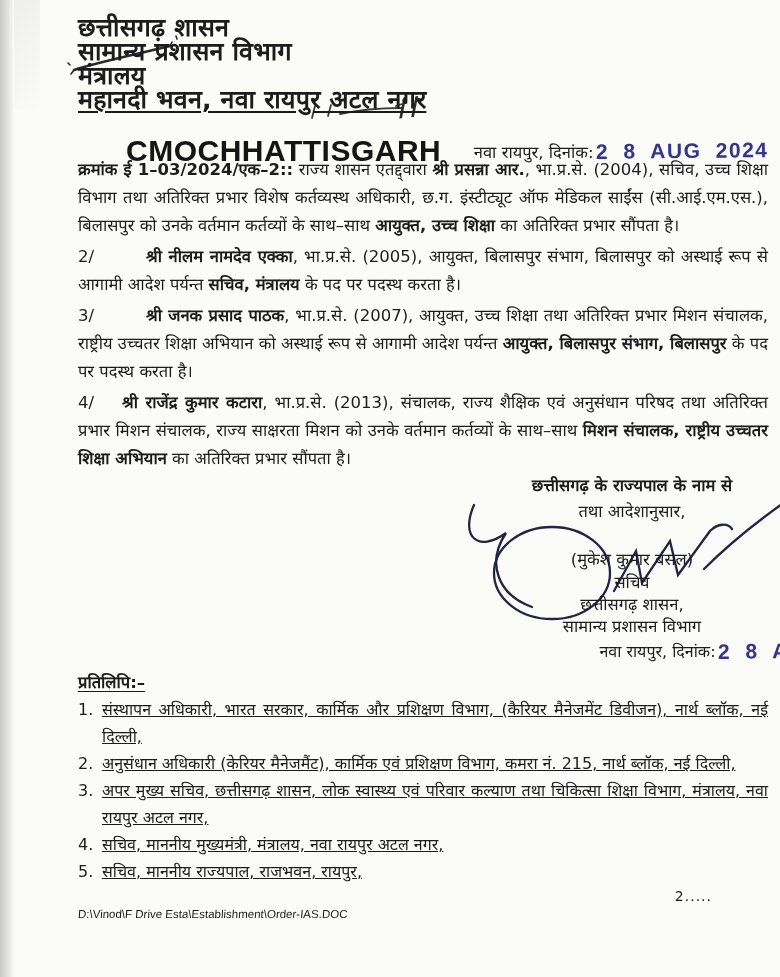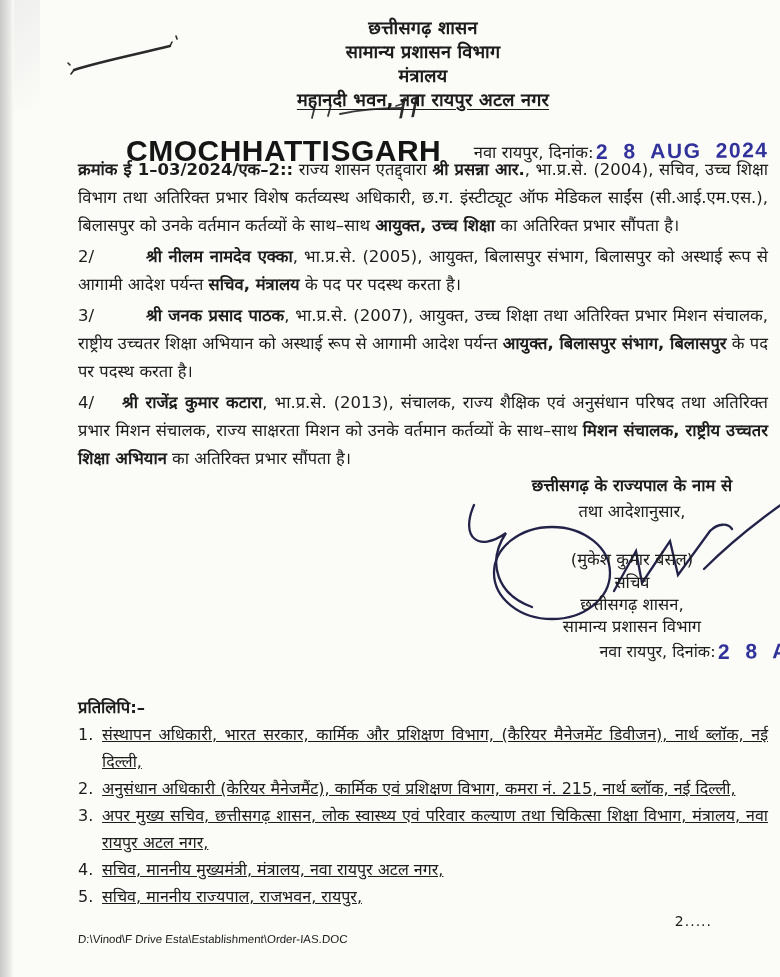--- a/index.html
+++ b/index.html
@@ -8,21 +8,21 @@
     background:#fbfbf8;color:#1c1c1c;
     font-family:"DejaVu Sans","Liberation Sans",sans-serif;
   }
   .scan-edge{position:absolute;left:0;top:0;width:14px;height:100%;
     background:linear-gradient(90deg,#c8c8c6,#e9e9e7 70%,#fbfbf8);}
   .corner-shadow{position:absolute;left:14px;top:0;width:26px;height:110px;
     background:linear-gradient(135deg,#efefed,rgba(255,255,255,0));}
   .doc{position:absolute;left:78px;top:16px;width:690px;}
 
   
-  .head{ text-align:center;font-weight:bold;font-size:18px;line-height:24px;letter-spacing:.2px;}
+  .head{ font-weight:bold;font-size:25px;line-height:24px;letter-spacing:.2px;}
   .head .u{text-decoration:underline;text-underline-offset:3px;}
 
   
   .watermark{position:absolute;left:118px;top:134px;font-family:"Liberation Sans",sans-serif;
     font-size:30px;font-weight:600;letter-spacing:.5px;color:#151515;white-space:nowrap;margin-left:8px;}
   .dateline-top{position:absolute;right:12px;top:139px;display:flex;align-items:center;font-size:16.5px;}
   .stamp{font-family:"Liberation Sans",sans-serif;font-weight:bold;font-size:21px;
     color:#32329b;letter-spacing:1.5px;word-spacing:7px;white-space:nowrap;transform:rotate(-.6deg);margin-left:2px;}
   .pen-mark,.hand-note,.sig-svg{position:absolute;pointer-events:none;}
   .hand-slashes{position:absolute;left:398px;top:92px;font-size:25px;font-weight:bold;
@@ -40,21 +40,21 @@
   .sig-text{position:absolute;left:310px;top:0;width:400px;text-align:center;font-size:16.5px;}
   .sig-l1{font-weight:600;line-height:26px;}
   .sig-l2{line-height:26px;}
   .sig-name{margin-top:22px;line-height:25px;}
   .sig-small{line-height:22px;}
   .sig-dateline{display:flex;justify-content:flex-end;align-items:center;font-size:16px;
     white-space:nowrap;margin-right:-58px;margin-top:1px;}
   .endorse-ref{position:absolute;left:0;top:170px;font-weight:600;font-size:16.5px;}
 
   
-  .copy-head{font-weight:bold;font-size:16.5px;line-height:26px;text-underline-offset:3px;margin-top:25px;}
+  .copy-head{font-weight:bold;font-size:16.5px;line-height:26px;text-decoration:underline;text-underline-offset:3px;}
   .copies{margin:0;padding:0;list-style:none;font-size:16px;line-height:27px;}
   .copies li{display:flex;margin:0;}
   .copies .no{flex:0 0 24px;}
   .copies .txt{flex:1;text-align:justify;text-decoration:underline;}
 
   .page-num{ text-align:right;padding-right:56px;font-size:14px;margin-top:3px;letter-spacing:1px;}
   .file-path{font-family:"Liberation Sans",sans-serif;font-size:11.5px;margin-top:4px;color:#1a1a1a;transform:skewX(-4deg);transform-origin:left;}
 </style>
 </head>
 <body>

